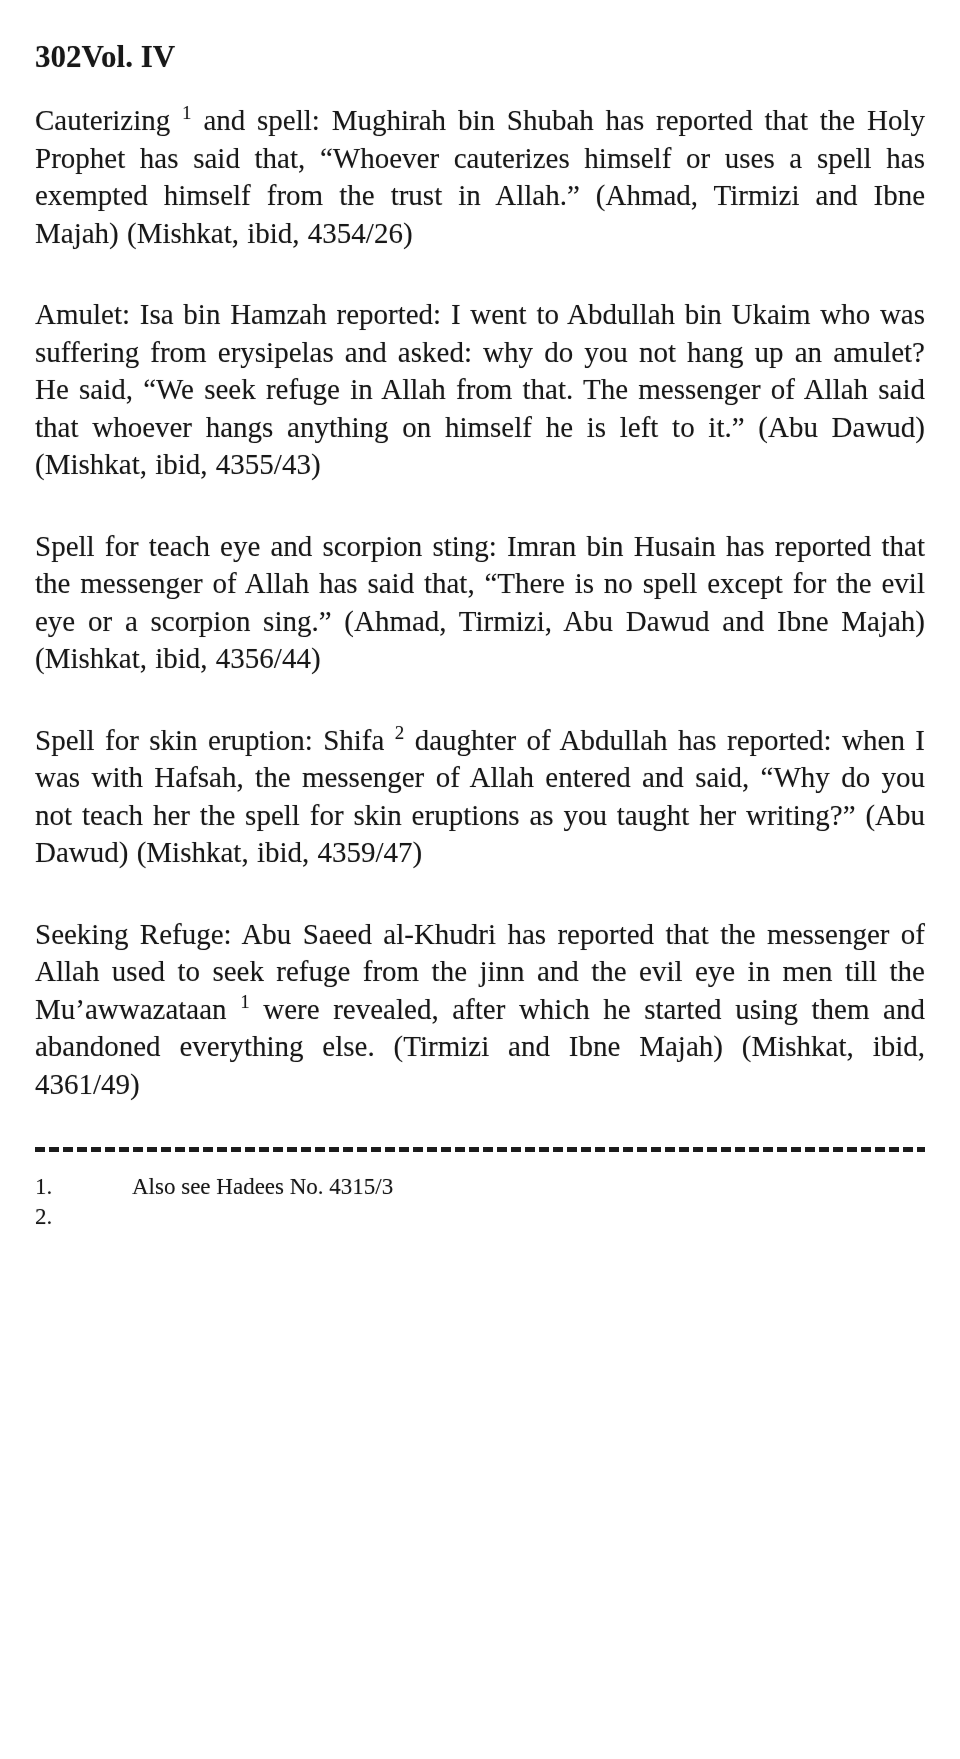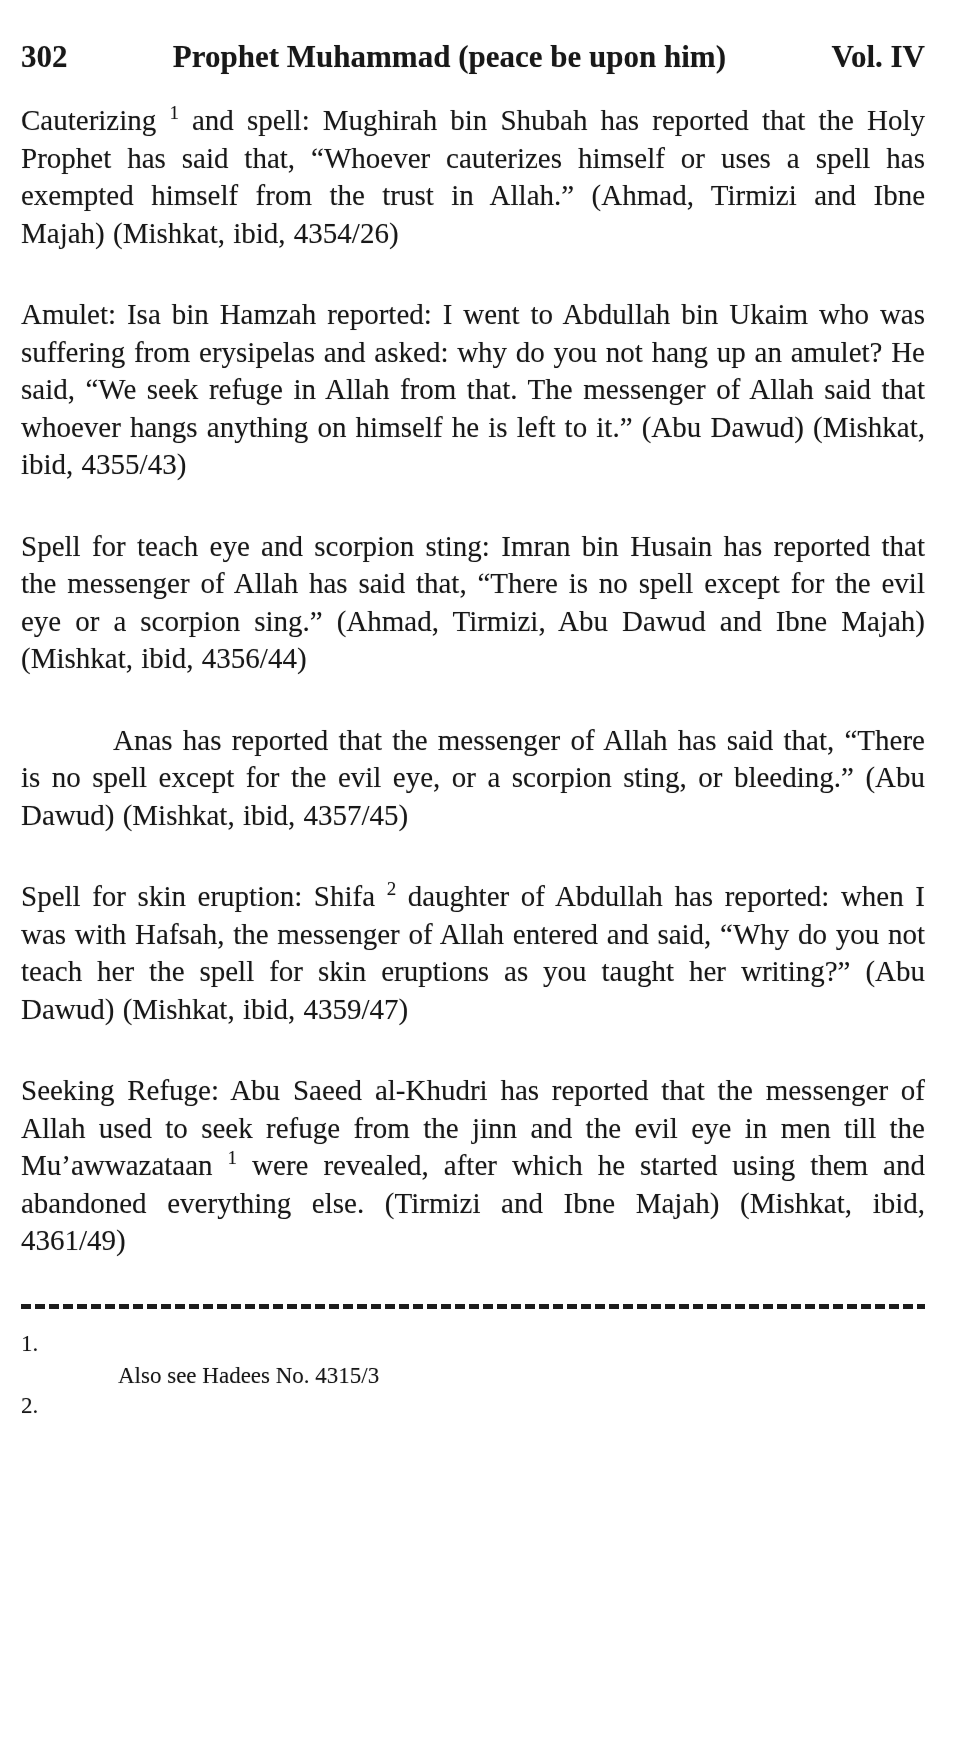--- a/index.html
+++ b/index.html
@@ -5,21 +5,21 @@
   html, body { margin: 0; padding: 0; }
   body {
     width: 960px;
     height: 1759px;
     background: #ffffff;
     overflow: hidden;
     font-family: "Liberation Serif", "DejaVu Serif", serif;
     color: #181818;
     text-shadow: 0 0 1px rgba(25,25,25,0.30); 
   }
-  .page { padding: 40px 35px 0 21px; }
+  .page { padding: 40px 35px 0 35px; }
 
   .page-header {
     display: flex;
     align-items: baseline;
     font-weight: 700;
     font-size: 31px;
     line-height: 34px;
     margin-bottom: 28px;
     white-space: nowrap;
   }
@@ -37,38 +37,36 @@
   .para sup { font-size: 19px; line-height: 0; }
 
   .fn-divider {
     height: 5px;
     margin: 0 0 20px 0;
     background: repeating-linear-gradient(90deg, #1c1c1c 0 10px, rgba(0,0,0,0) 10px 14px);
   }
   .footnotes { font-size: 23px; line-height: 30px; }
   .fn-row { display: flex; }
   .fn-num { flex: 0 0 97px; width: 97px; }
-  .fn-text { flex: 1; margin-top: 32px; }
+  .fn-text { flex: 1; }
 </style>
 </head>
 <body>
 
 <div class="page">
 
   <div class="page-header">
     <span>302</span>
-    <span class="title">Prophet Muhammad (peace be upon him)</span>
     <span>Vol. IV</span>
   </div>
 
   <div class="body-text">
       <p class="para"><span class="bold">Cauterizing </span><sup class="bold">1</sup><span class="bold"> and spell:</span><span> Mughirah bin Shubah has reported that the Holy Prophet has said that, “Whoever cauterizes himself or uses a spell has exempted himself from the trust in Allah.” (Ahmad, Tirmizi and Ibne Majah) (Mishkat, ibid, 4354/26)</span></p>
       <p class="para"><span class="bold">Amulet: Isa bin Hamzah reported:</span><span> I went to Abdullah bin Ukaim who was suffering from erysipelas and asked: why do you not hang up an amulet? He said, “We seek refuge in Allah from that. The messenger of Allah said that whoever hangs anything on himself he is left to it.” (Abu Dawud) (Mishkat, ibid, 4355/43)</span></p>
       <p class="para"><span class="bold">Spell for teach eye and scorpion sting:</span><span> Imran bin Husain has reported that the messenger of Allah has said that, “There is no spell except for the evil eye or a scorpion sing.” (Ahmad, Tirmizi, Abu Dawud and Ibne Majah) (Mishkat, ibid, 4356/44)</span></p>
-      <p class="para indented"><span>Anas has reported that the messenger of Allah has said that, “There is no spell except for the evil eye, or a scorpion sting, or bleeding.” (Abu Dawud) (Mishkat, ibid, 4357/45)</span></p>
       <p class="para"><span class="bold">Spell for skin eruption:</span><span> Shifa </span><sup>2</sup><span> daughter of Abdullah has reported: when I was with Hafsah, the messenger of Allah entered and said, “Why do you not teach her the spell for skin eruptions as you taught her writing?” (Abu Dawud) (Mishkat, ibid, 4359/47)</span></p>
       <p class="para"><span class="bold">Seeking Refuge:</span><span> Abu Saeed al-Khudri has reported that the messenger of Allah used to seek refuge from the jinn and the evil eye in men till the Mu’awwazataan </span><sup>1</sup><span> were revealed, after which he started using them and abandoned everything else. (Tirmizi and Ibne Majah) (Mishkat, ibid, 4361/49)</span></p>
     </div>
 
   <div class="fn-divider"></div>
 
   <div class="footnotes">
       <div class="fn-row">
         <span class="fn-num">1.</span>
         <span class="fn-text">Also see Hadees No. 4315/3</span>

